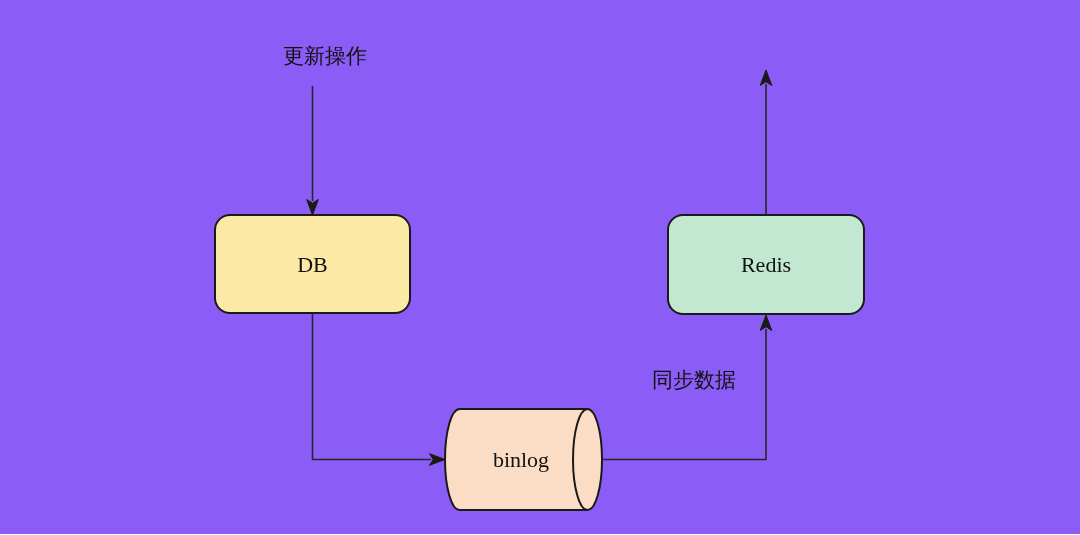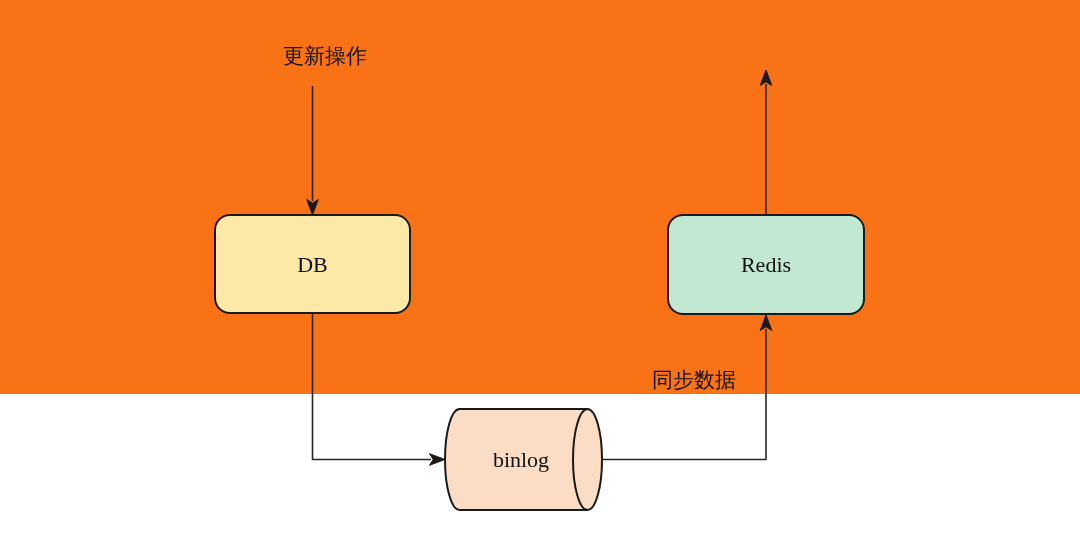--- a/index.html
+++ b/index.html
@@ -7,22 +7,22 @@
     padding: 0;
     background: #ffffff;
     width: 1080px;
     height: 535px;
     overflow: hidden;
     font-family: "Liberation Serif", "DejaVu Serif", serif;
   }
   .stage {
     position: relative;
     width: 1080px;
-    height: 394px;
-    background: #f97316;
+    height: 534px;
+    background: #8b5cf6;
   }
   svg { display: block; }
   .node-shape {
     stroke: #1a1a1a;
     stroke-width: 2;
   }
   .cap-line {
     stroke: #1a1a1a;
     stroke-width: 2;
     fill: none;

